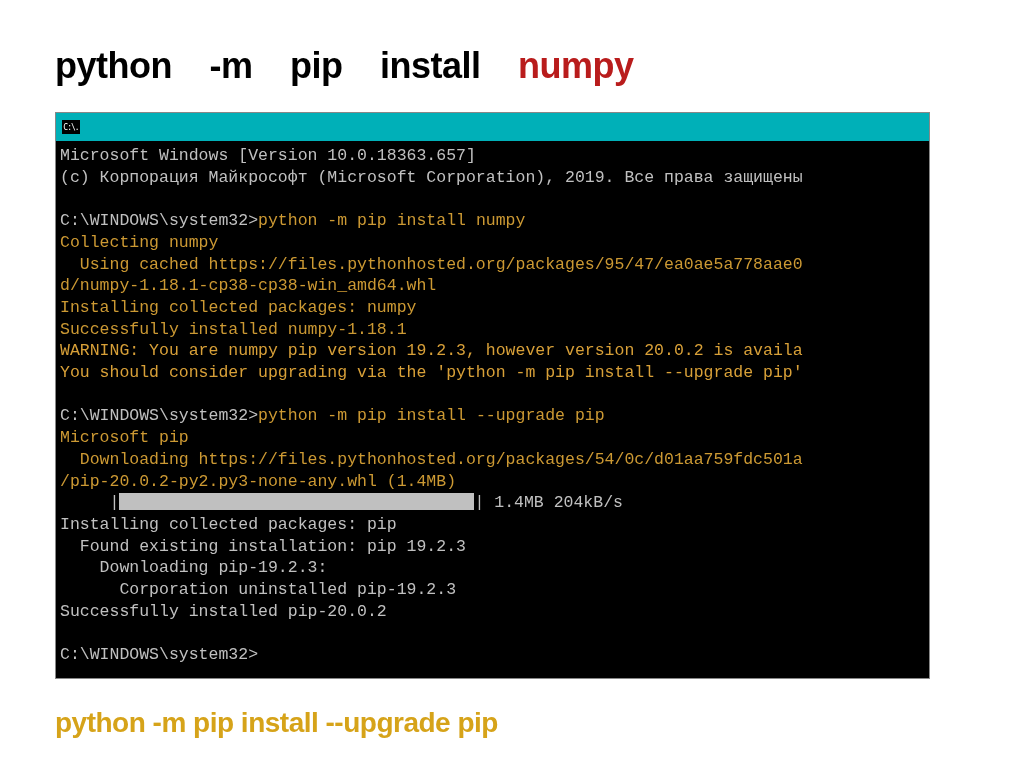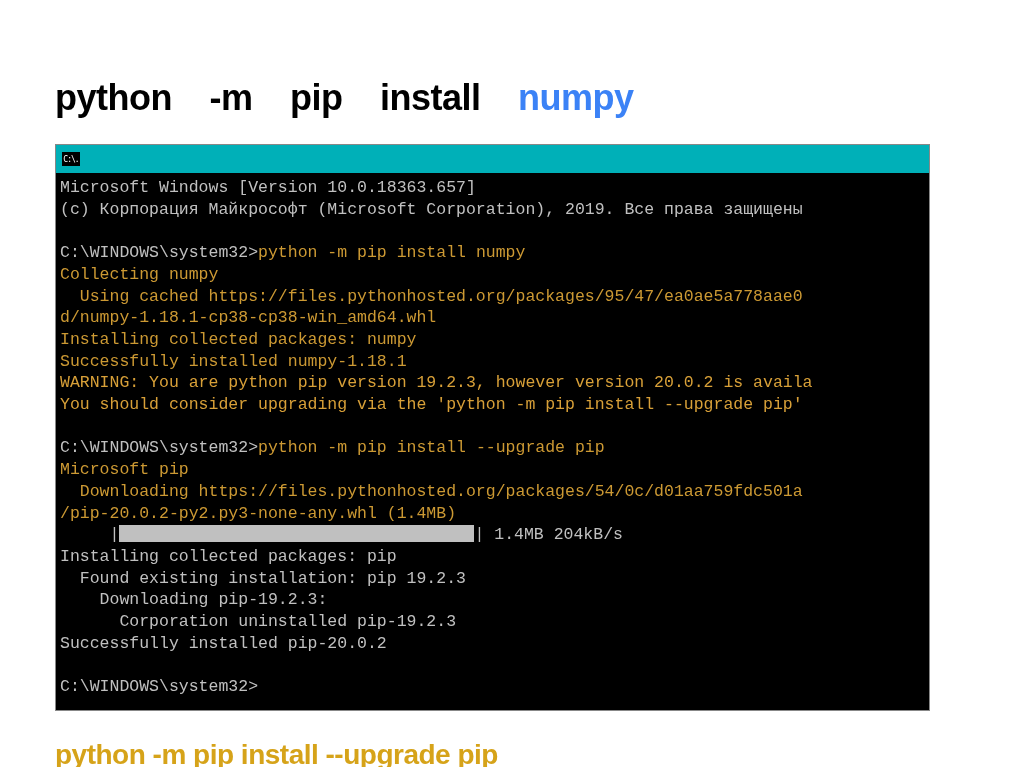--- a/index.html
+++ b/index.html
@@ -19,22 +19,21 @@
     color: #000;
     margin-bottom: 25px;
     letter-spacing: -0.5px;
   }
   .title-command .word {
     display: inline-block;
     margin-right: 28px;
   }
   .title-command .word:last-child { margin-right: 0; }
   .title-command .pkg {
-    color: #3b82f6;
-    margin-top: 32px;
+    color: #b91c1c;
   }
   .cmd-window {
     width: 875px;
     border: 1px solid #888;
     margin-bottom: 28px;
   }
   .titlebar {
     background: #00b0b8;
     color: #000;
     height: 28px;
@@ -107,21 +106,21 @@
     </div>
     <div class="terminal"><span>Microsoft Windows [Version 10.0.18363.657]</span>
 <span>(c) Корпорация Майкрософт (Microsoft Corporation), 2019. Все права защищены</span>
 <span></span>
 <span>C:\WINDOWS\system32&gt;</span><span class="gold">python -m pip install numpy</span>
 <span class="gold">Collecting numpy</span>
 <span class="gold">  Using cached https://files.pythonhosted.org/packages/95/47/ea0ae5a778aae0</span>
 <span class="gold">d/numpy-1.18.1-cp38-cp38-win_amd64.whl</span>
 <span class="gold">Installing collected packages: numpy</span>
 <span class="gold">Successfully installed numpy-1.18.1</span>
-<span class="warn">WARNING: You are python pip version 19.2.3, however version 20.0.2 is availa</span>
+<span class="warn">WARNING: You are numpy pip version 19.2.3, however version 20.0.2 is availa</span>
 <span class="warn">You should consider upgrading via the 'python -m pip install --upgrade pip'</span>
 <span></span>
 <span>C:\WINDOWS\system32&gt;</span><span class="gold">python -m pip install --upgrade pip</span>
 <span class="gold">Microsoft pip</span>
 <span class="gold">  Downloading https://files.pythonhosted.org/packages/54/0c/d01aa759fdc501a</span>
 <span class="gold">/pip-20.0.2-py2.py3-none-any.whl (1.4MB)</span>
 <span class="progress-indent">     |</span><span class="progress-bar"></span><span>| 1.4MB 204kB/s</span>
 <span>Installing collected packages: pip</span>
 <span>  Found existing installation: pip 19.2.3</span>
 <span>    Downloading pip-19.2.3:</span>

